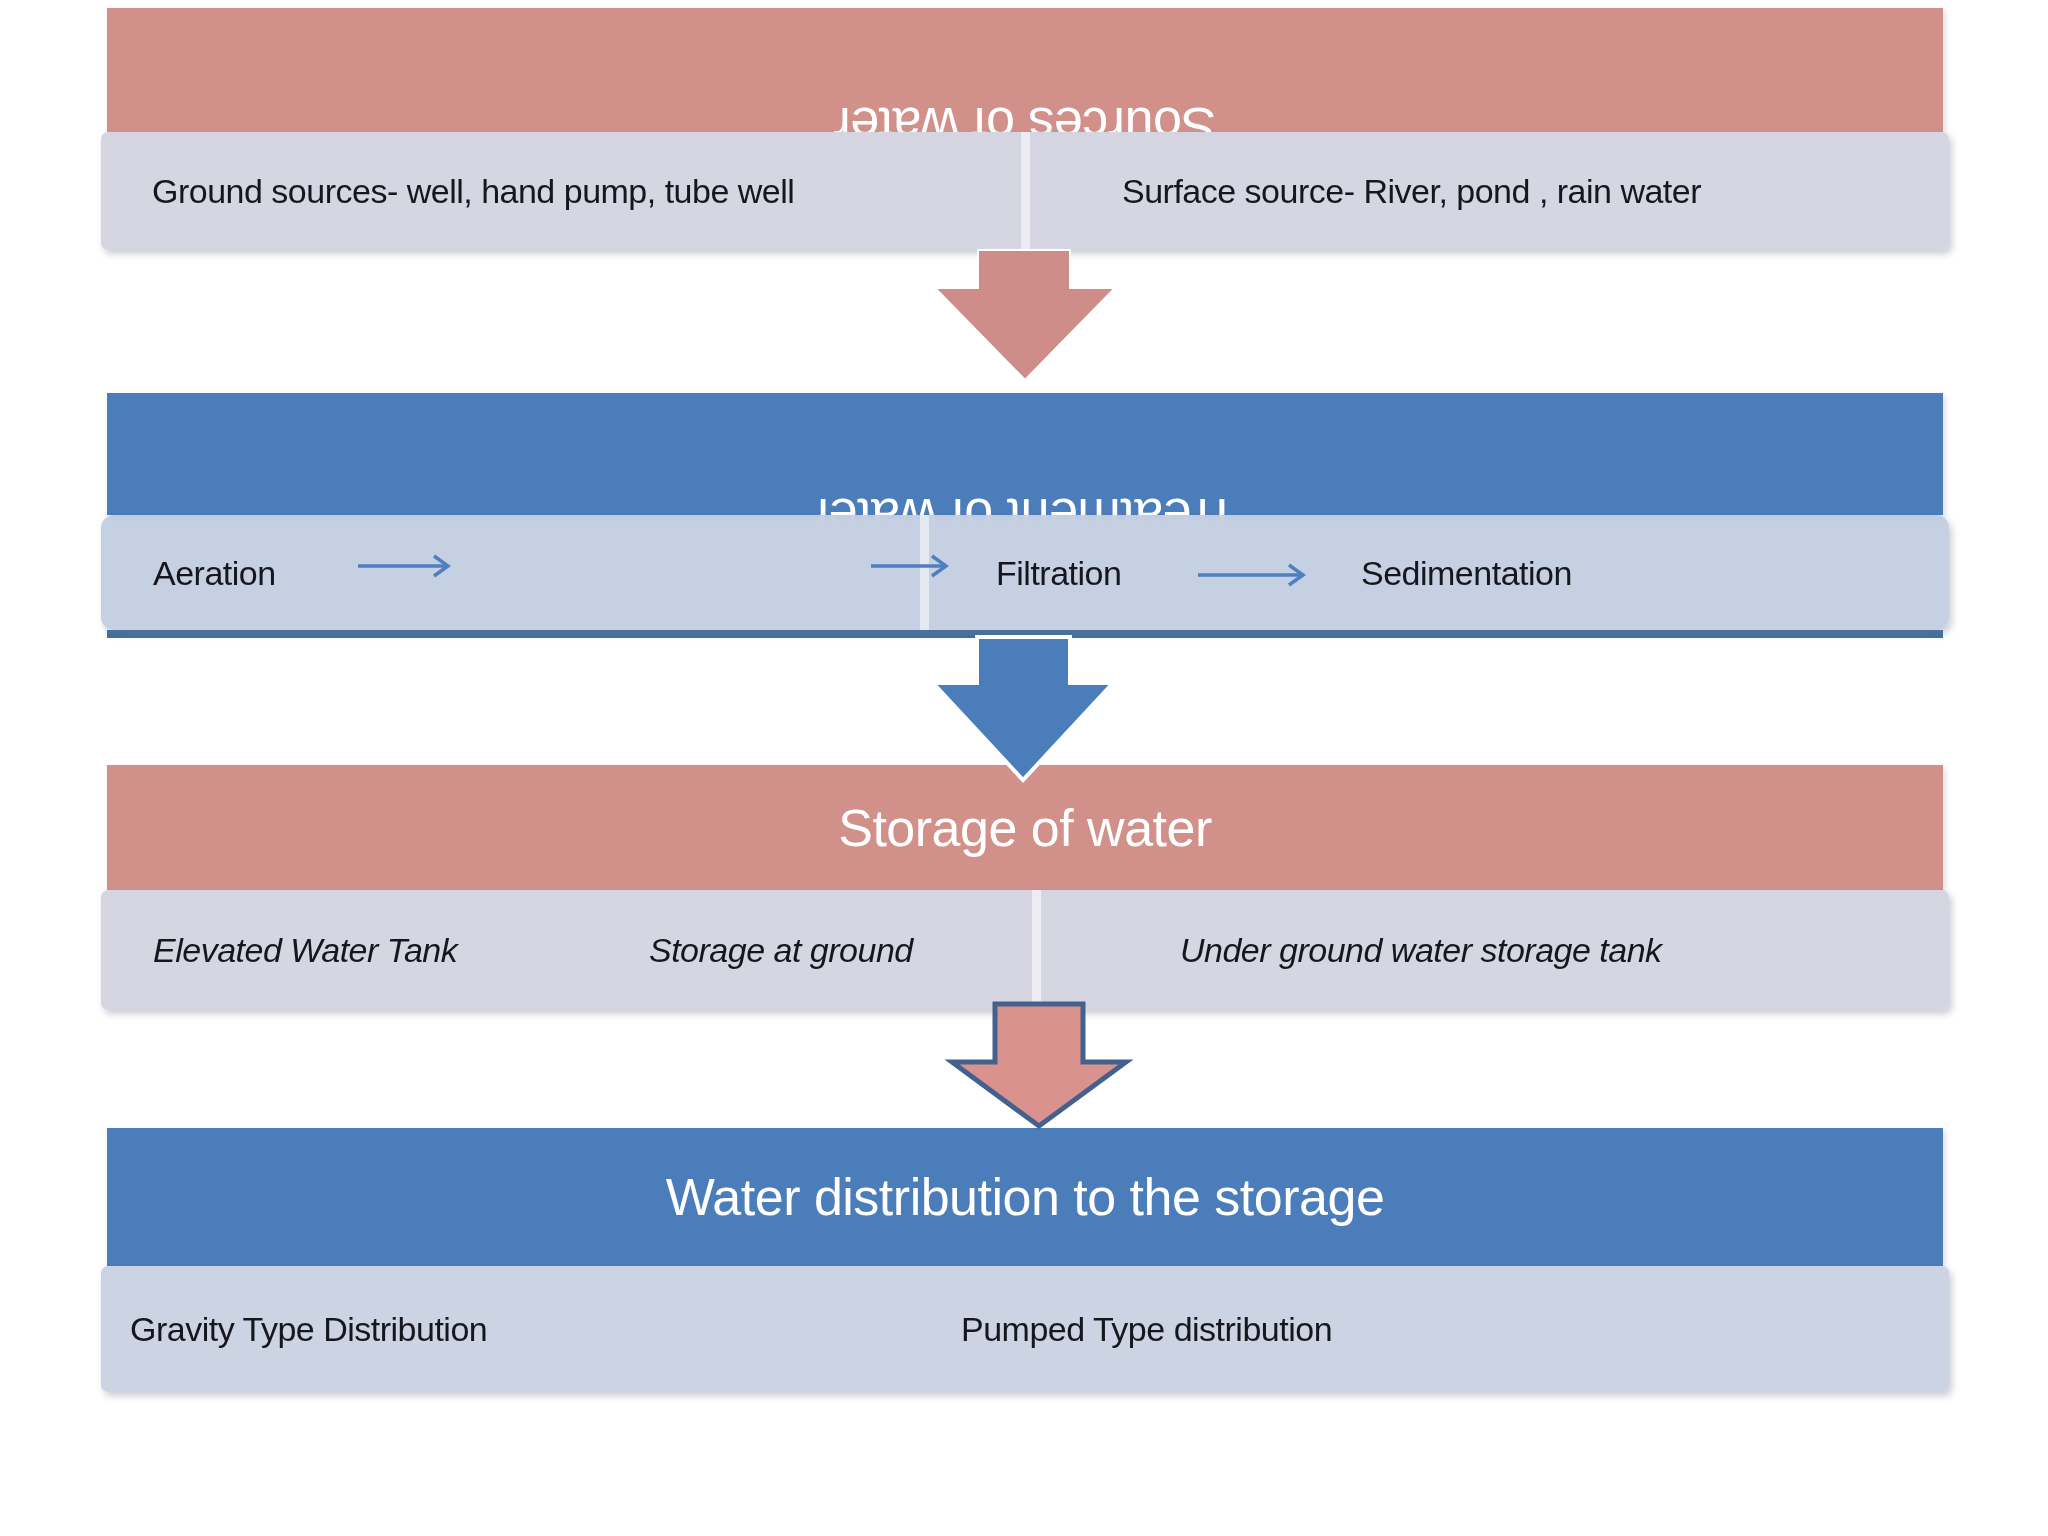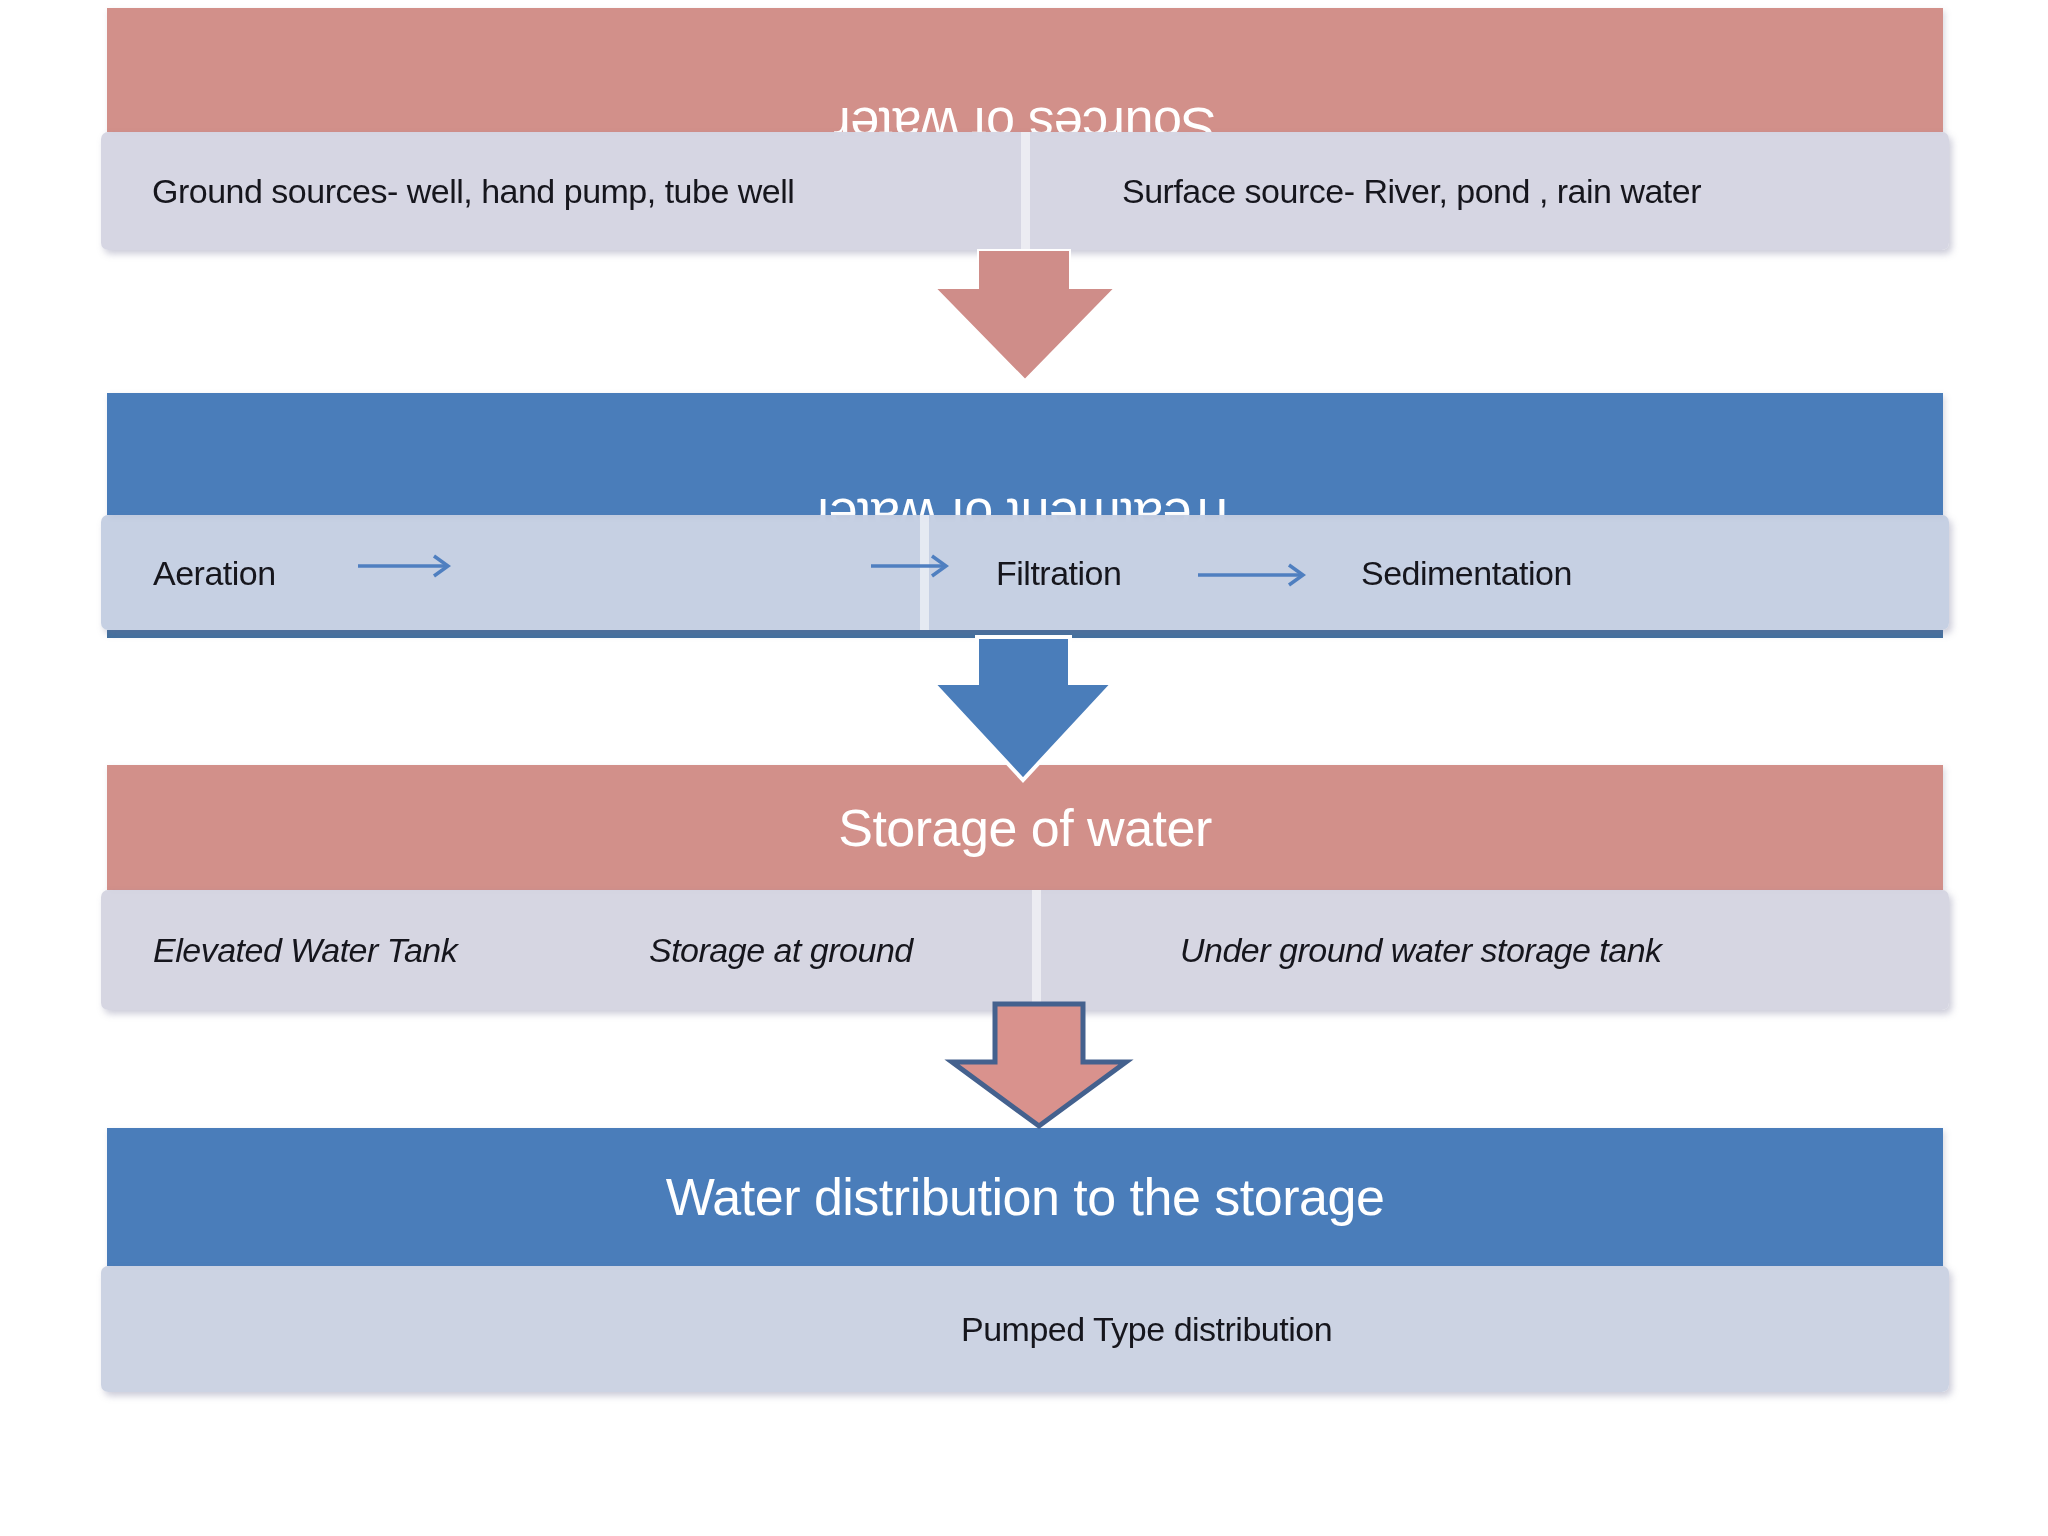--- a/index.html
+++ b/index.html
@@ -17,21 +17,21 @@
     position:absolute;left:0;right:0;text-align:center;color:#ffffff;
     font-size:52px;letter-spacing:-0.5px;line-height:57px;white-space:nowrap;
   }
   .hdr-title.centered{top:50%;transform:translateY(-50%);}
   .hdr-title.flipped{transform:rotate(180deg);}
   .bar{
     position:absolute;left:101px;width:1848px;z-index:2;border-radius:7px;
     box-shadow:3px 4px 7px rgba(110,110,145,0.35);
   }
   .bar.lav1{background:rgba(211,211,225,0.93);}
-  .bar.blu2{background:rgba(184,196,220,0.80);}
+  .bar.blu2{background:rgba(184,196,220,0.80);border-radius:13px;}
   .bar.lav3{background:rgba(211,211,224,0.93);font-style:italic;}
   .bar.blu4{background:rgba(200,208,225,0.93);}
   .item{
     position:absolute;top:50%;transform:translateY(-50%);
     font-size:34px;letter-spacing:-0.5px;white-space:nowrap;color:#16161d;
   }
   .divider{
     position:absolute;top:0;bottom:0;width:9px;
     background:rgba(255,255,255,0.55);
   }
@@ -97,16 +97,17 @@
   </div>
 
   <svg class="big-arrow" style="left:949px;top:1002px;" width="180" height="126" viewBox="0 0 180 126">
     <polygon points="46,2 134,2 134,60 177,60 90,124 3,60 46,60" fill="#d9928d" stroke="#44618e" stroke-width="5"></polygon>
   </svg>
 
   <div class="hdr blue" style="top:1128px;height:138px;">
     <div class="hdr-title centered">Water distribution to the storage</div>
   </div>
   <div class="bar blu4" style="top:1266px;height:126px;">
+    <span class="item" style="left:29px;">Gravity Type Distribution</span>
     <span class="item" style="left:860px;">Pumped Type distribution</span>
   </div>
 
 </div>
 
 </body></html>

